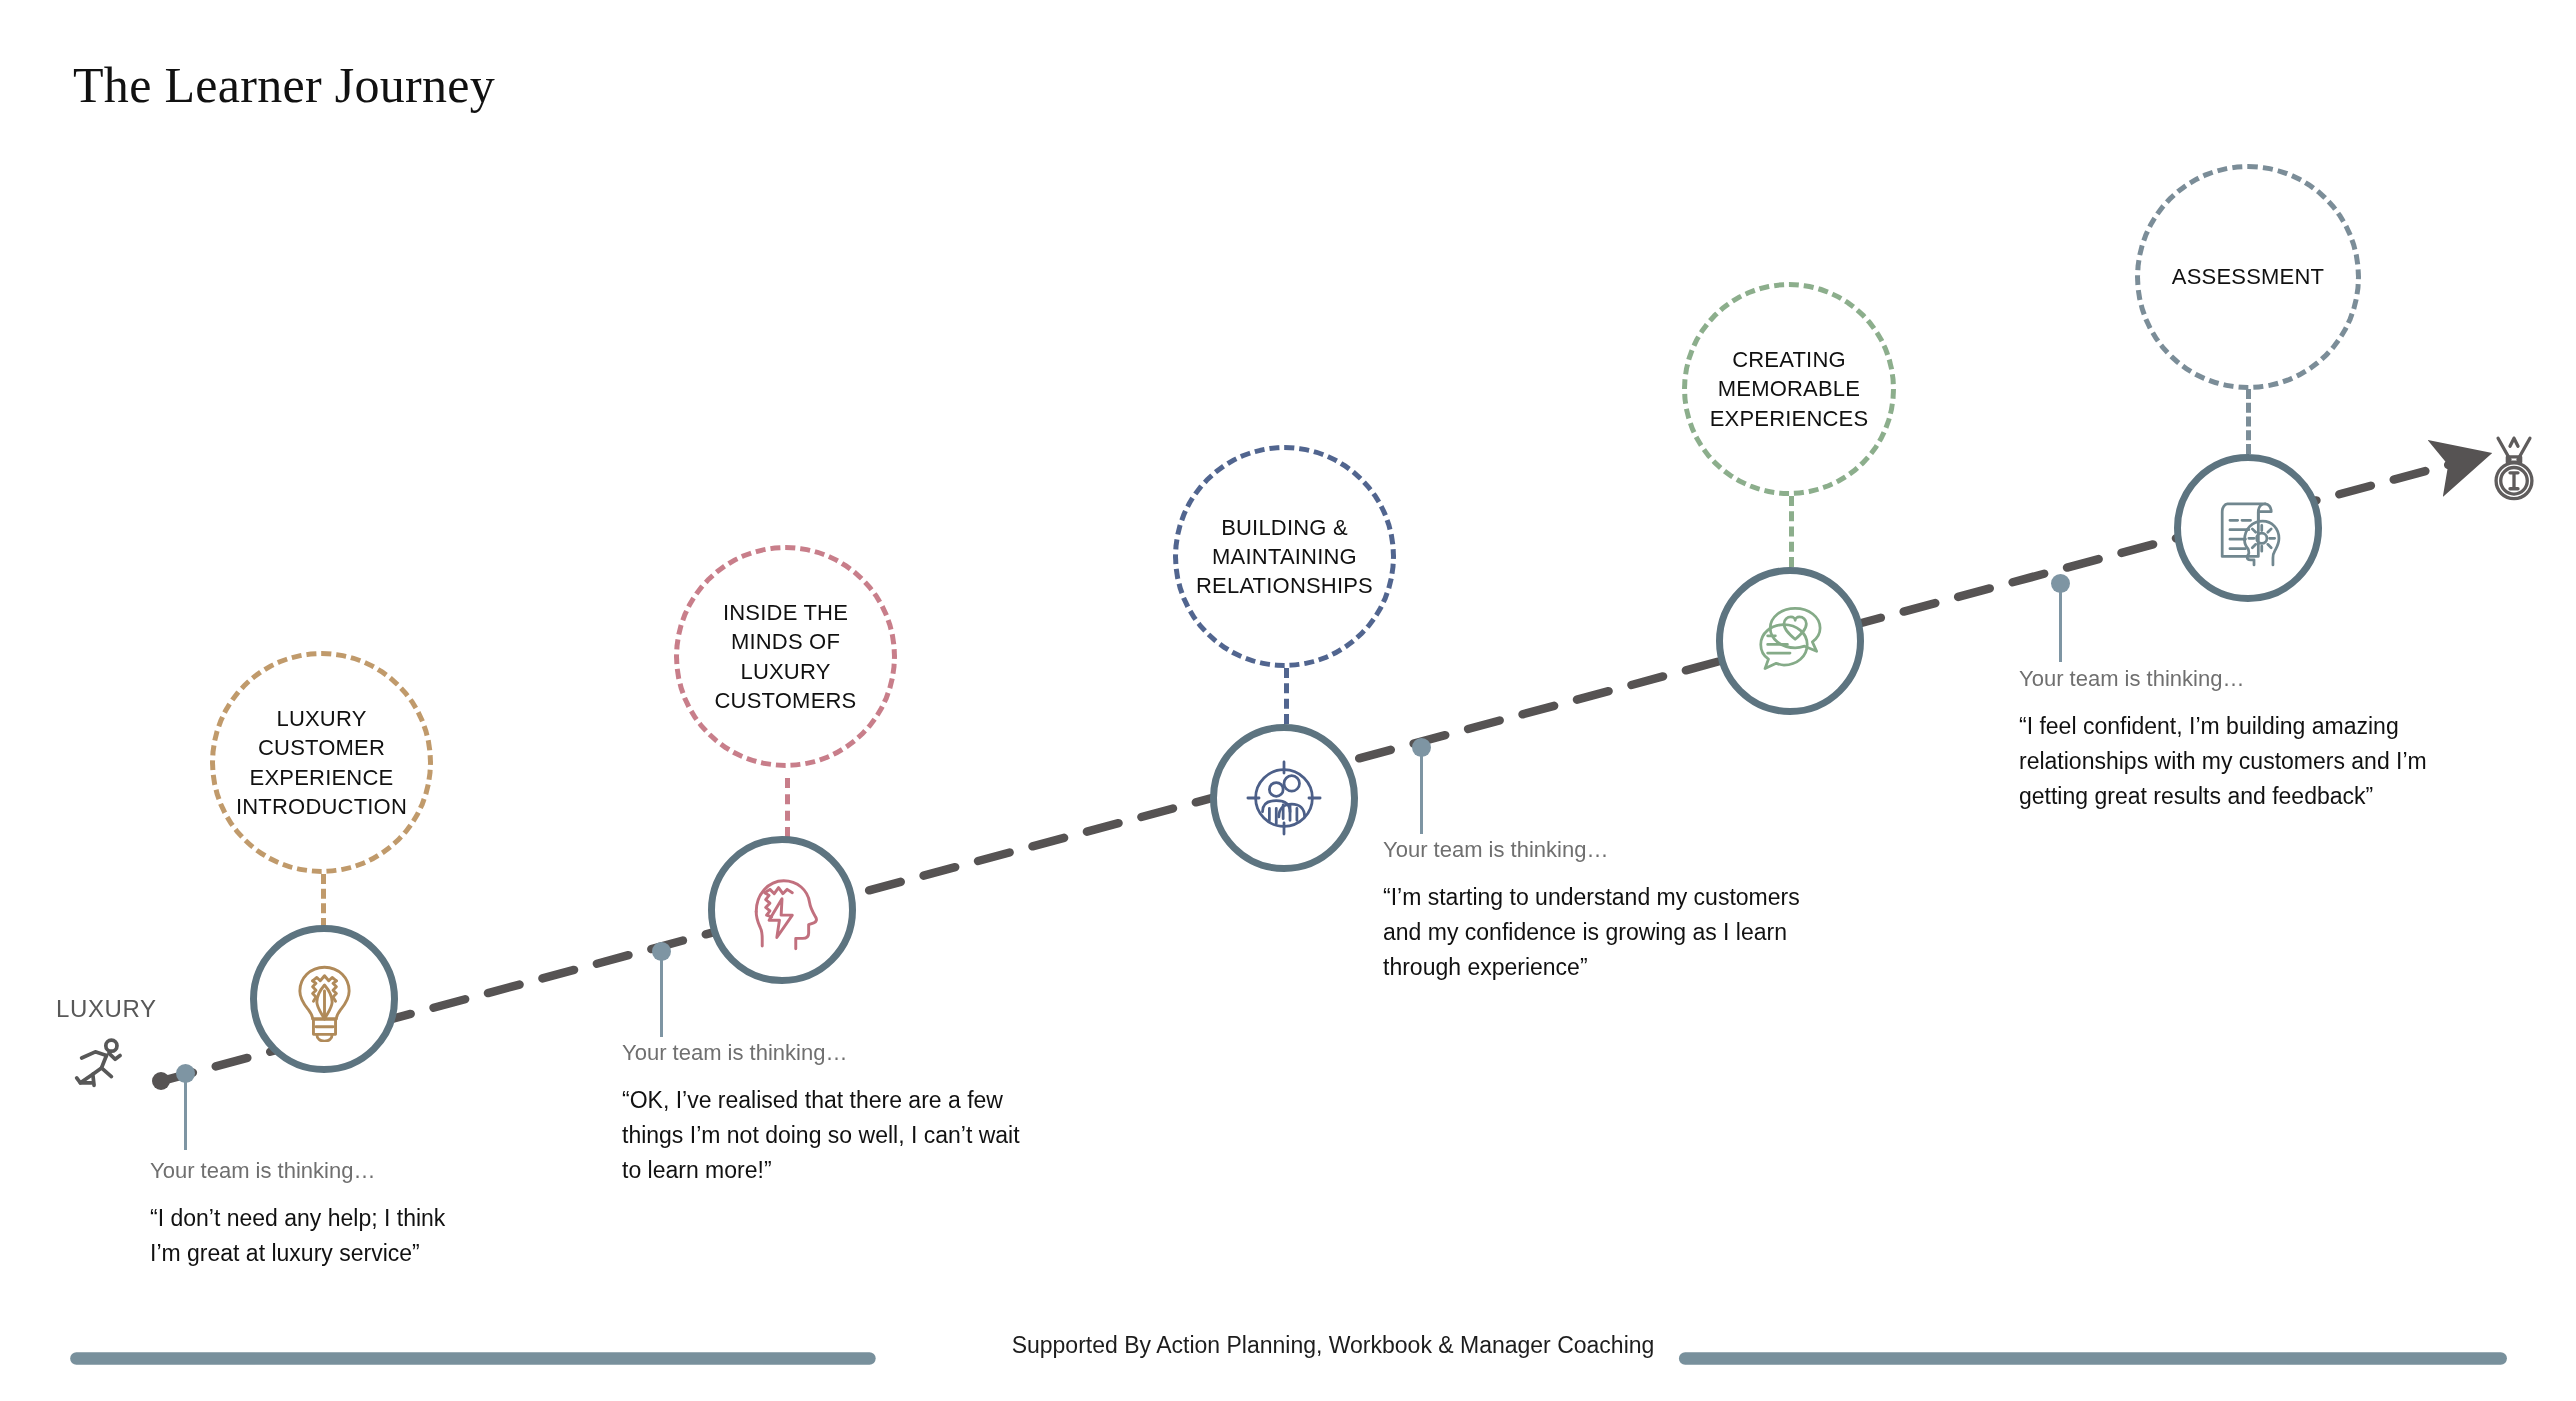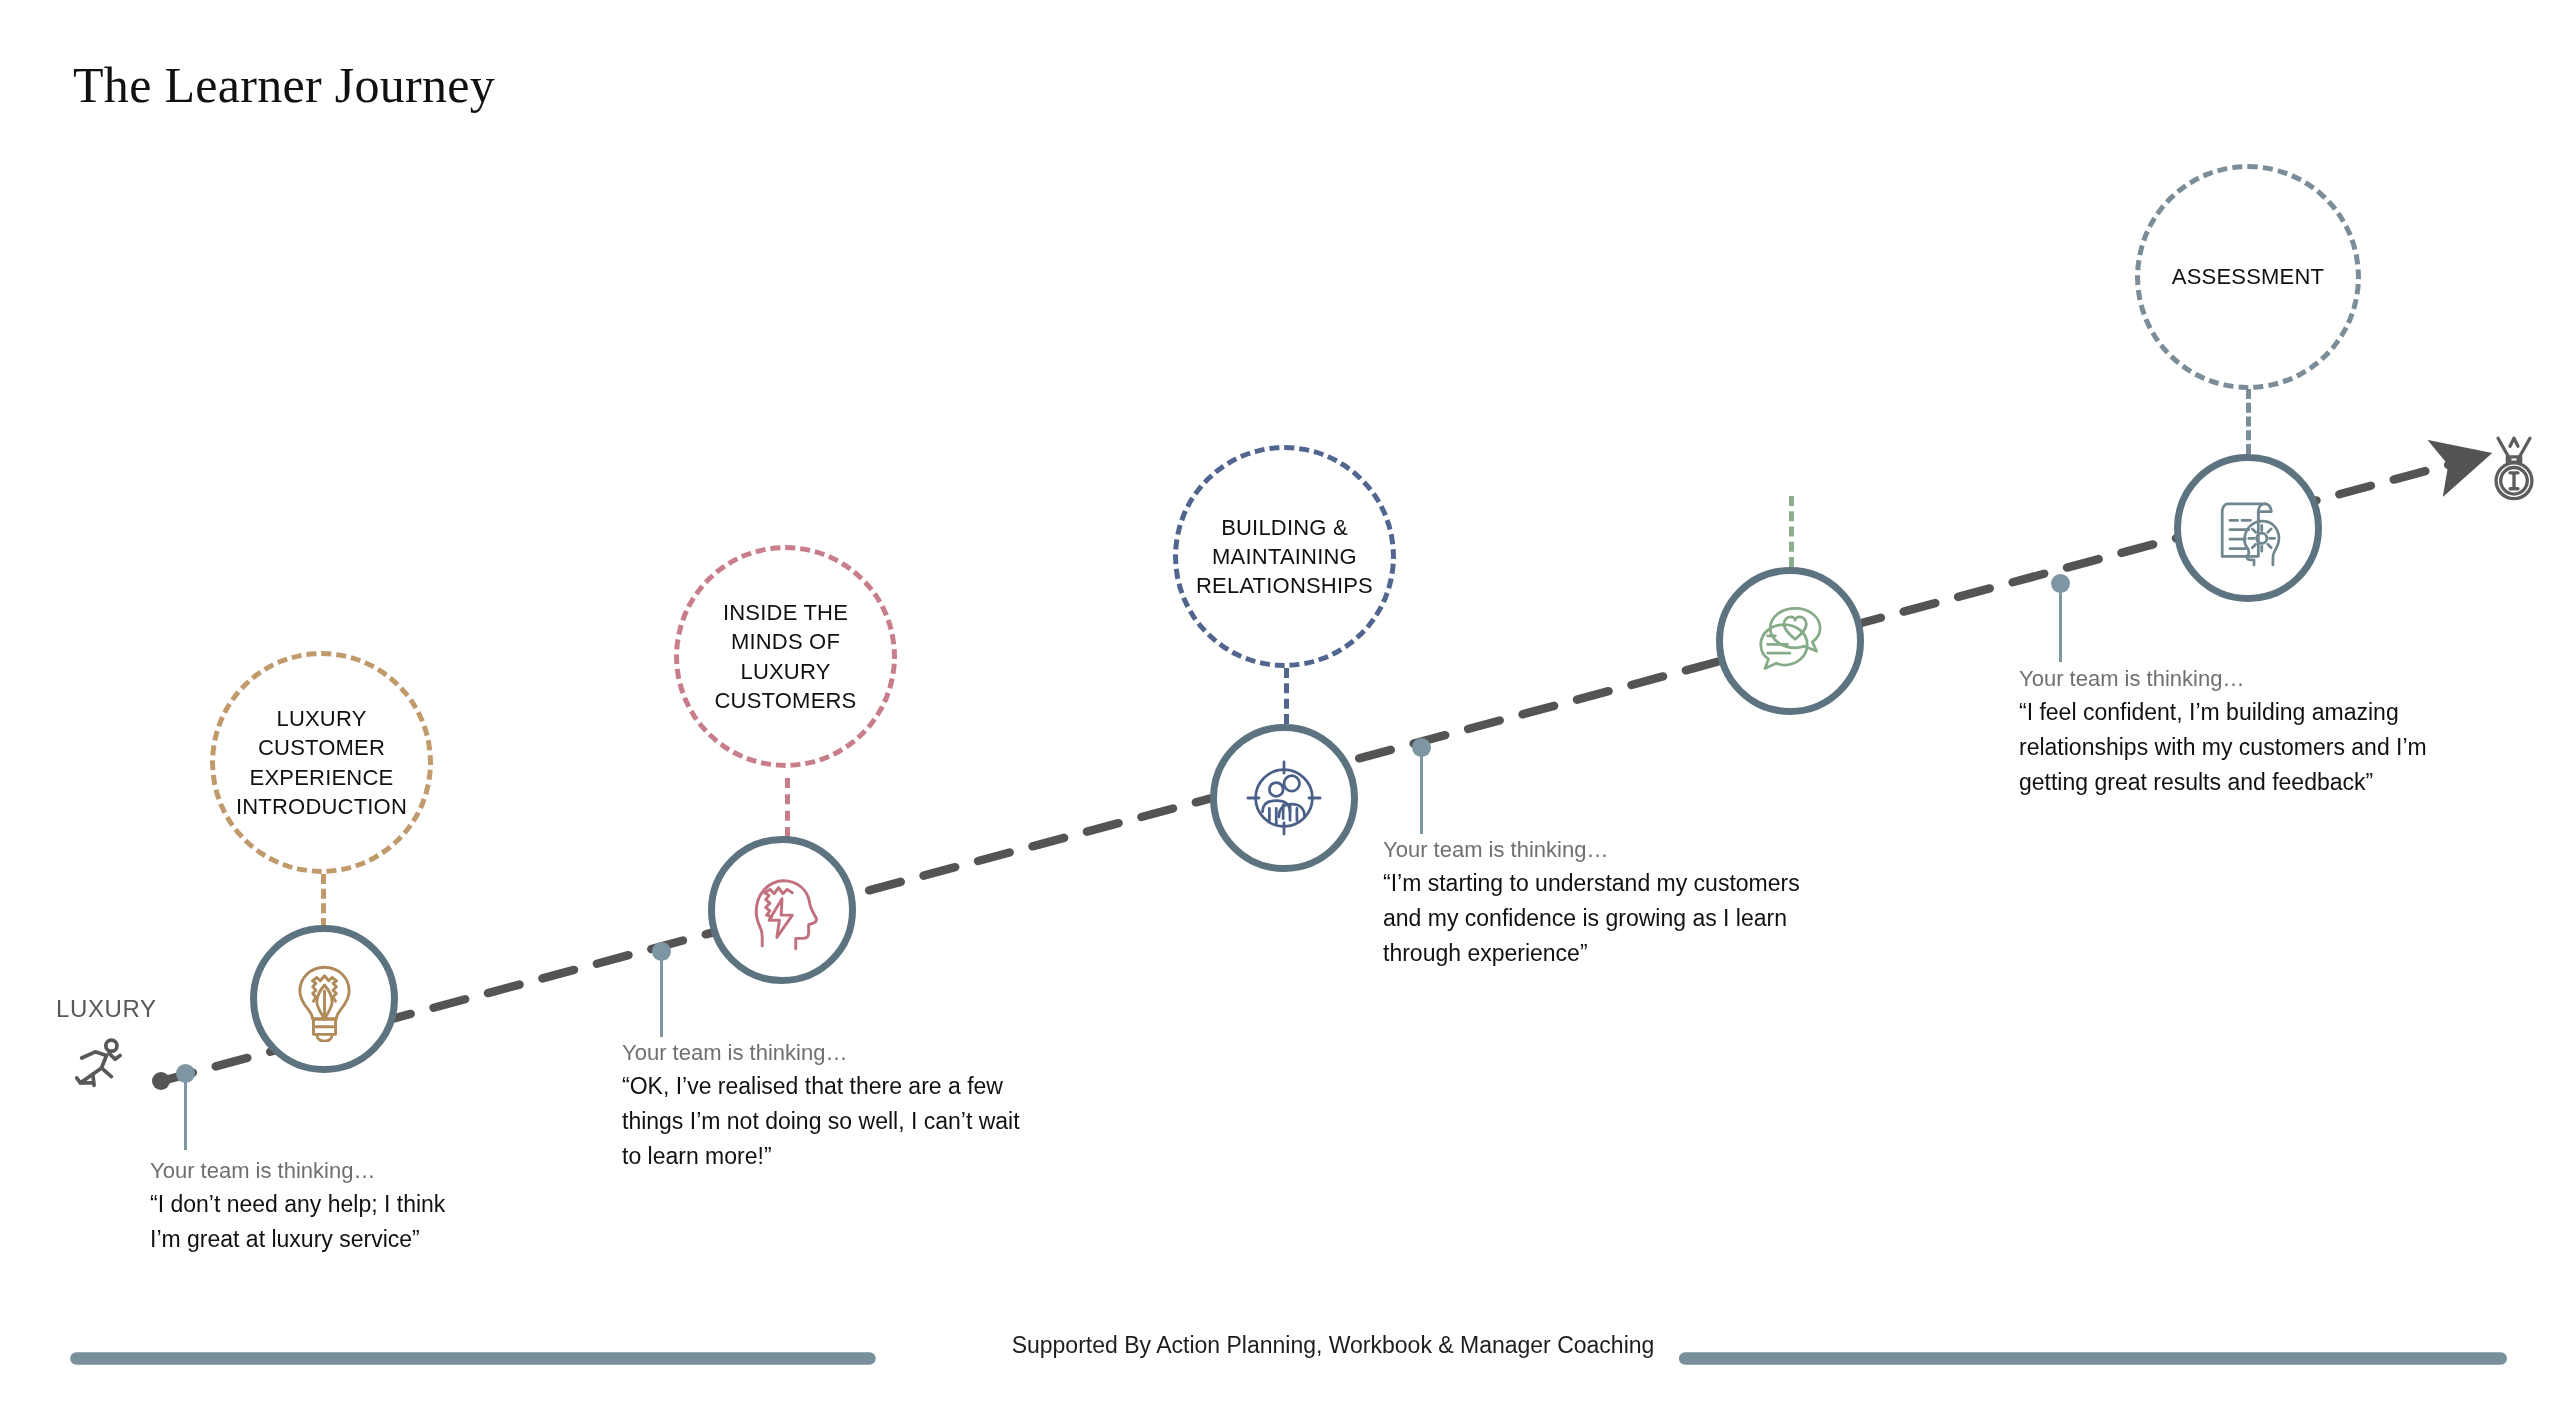--- a/index.html
+++ b/index.html
@@ -57,21 +57,21 @@
     position:absolute;width:19px;height:19px;border-radius:50%;
     background:#7e95a3;
   }
   .node-stem{position:absolute;width:3.4px;background:#7e95a3;}
   .quote-block{position:absolute;}
   .quote-lead{
     font-size:22px;color:#6f6f6f;line-height:1.5;white-space:nowrap;
   }
   .quote-body{
     font-size:23px;color:#111111;line-height:1.52;white-space:pre-line;
-    margin-top:0;
+    margin-top:14px;
   }
 
   
   #start-label{
     position:absolute;left:56px;top:995px;
     font-size:24px;color:#585858;letter-spacing:0.6px;
   }
   #runner-icon{position:absolute;left:68px;top:1032px;}
   #start-dot{
     position:absolute;left:152px;top:1072px;
@@ -191,20 +191,25 @@
 
   <div class="node-dot" style="left:1412px;top:738px;"></div>
   <div class="node-stem" style="left:1420px;top:751px;height:83px;"></div>
   <div class="quote-block" style="left:1383px;top:833px;width:553px;">
     <div class="quote-lead">Your team is thinking…</div>
     <div class="quote-body">“I’m starting to understand my customers
 and my confidence is growing as I learn
 through experience”</div>
   </div>
 
+  <div class="bubble" style="left:1682px;top:282px;width:214px;height:214px;border:5px dashed #8cae8c;">
+    <div class="bubble-label">CREATING
+MEMORABLE
+EXPERIENCES</div>
+  </div>
   <div class="bubble-stem" style="left:1789px;top:496px;height:71px;border-left-width:5px;border-left-color:#8cae8c;"></div>
 
   <div class="icon-circle" style="left:1716px;top:567px;width:148px;height:148px;">
     <svg width="86" height="86" viewBox="0 0 100 100">
       <g fill="none" stroke="#85ab88" stroke-width="3.2" stroke-linecap="round" stroke-linejoin="round">
         <path d="M43 31 c-15 0-27 10-27 23 c0 7 3 13 9 17 l-4 11 l13-6 c3 1 6 2 9 2 c15 0 27-10 27-24 c0-13-12-23-27-23 Z"></path>
         <path d="M24 44 h9 M24 54 h23 M24 64 h26"></path>
         <path d="M56 12 c-16 0-29 10-29 23 c0 13 13 23 29 23 c4 0 8-1 11-2 l14 6 l-5-11 c6-4 9-10 9-16 c0-13-13-23-29-23 Z"></path>
         <path d="M56 48 c-6-5-13-11-13-18 c0-5 4-8 8-8 c3 0 5 2 5 4 c0-2 2-4 5-4 c4 0 8 3 8 8 c0 7-7 13-13 18 Z"></path>
       </g>

